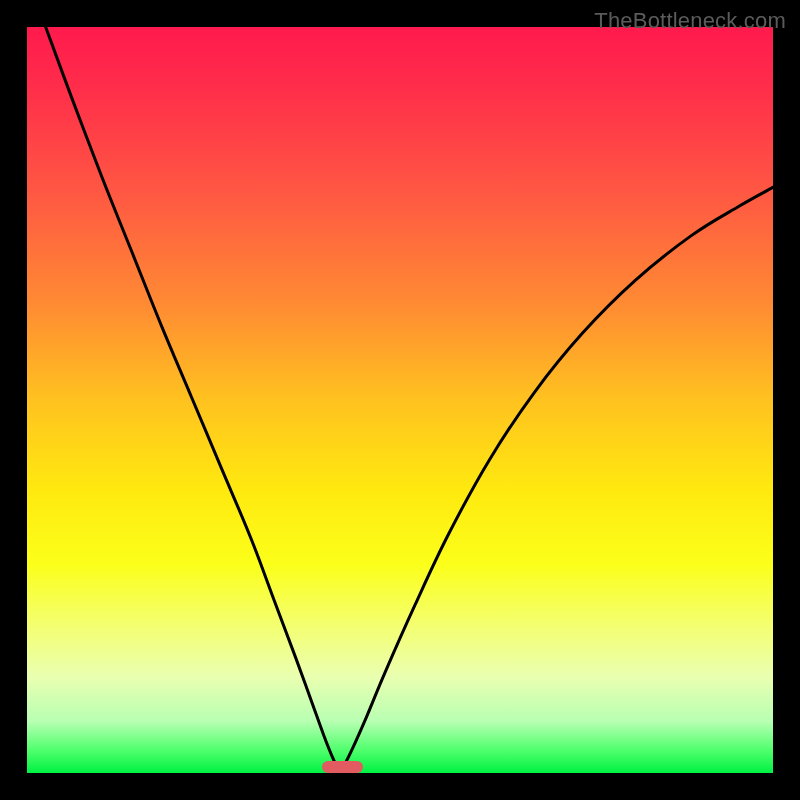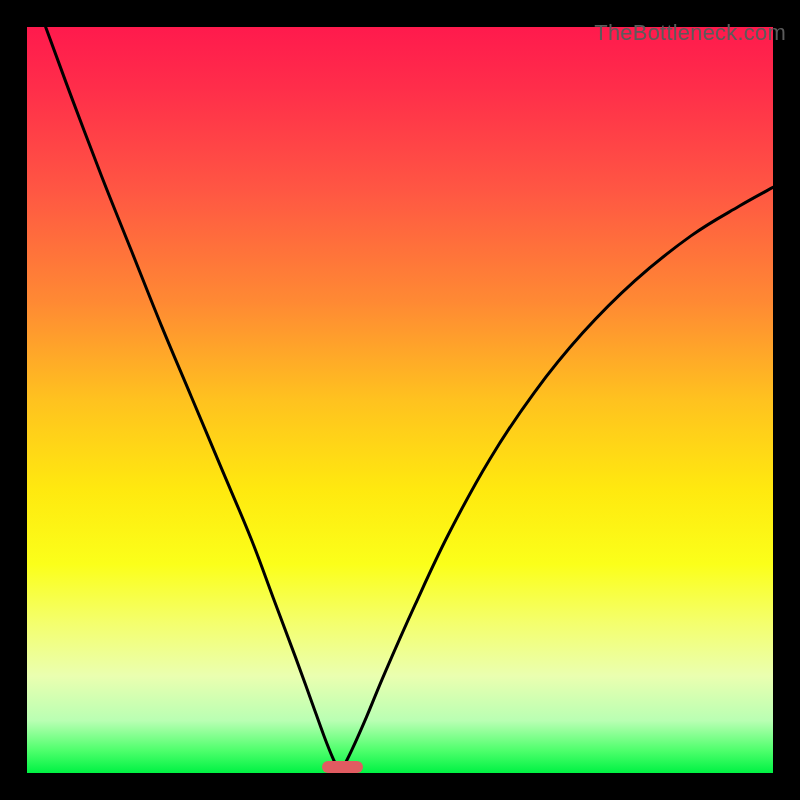--- a/index.html
+++ b/index.html
@@ -12,21 +12,21 @@
     font-family: Arial, Helvetica, sans-serif;
   }
   .frame {
     position: relative;
     width: 800px;
     height: 800px;
     background: #000;
   }
   .watermark {
     position: absolute;
-    top: 20px;
+    top: 8px;
     right: 14px;
     font-size: 22px;
     font-weight: 500;
     color: #5b5b5b;
     letter-spacing: 0.2px;
     z-index: 3;
     user-select: none;
   }
   .plot-area {
     position: absolute;

